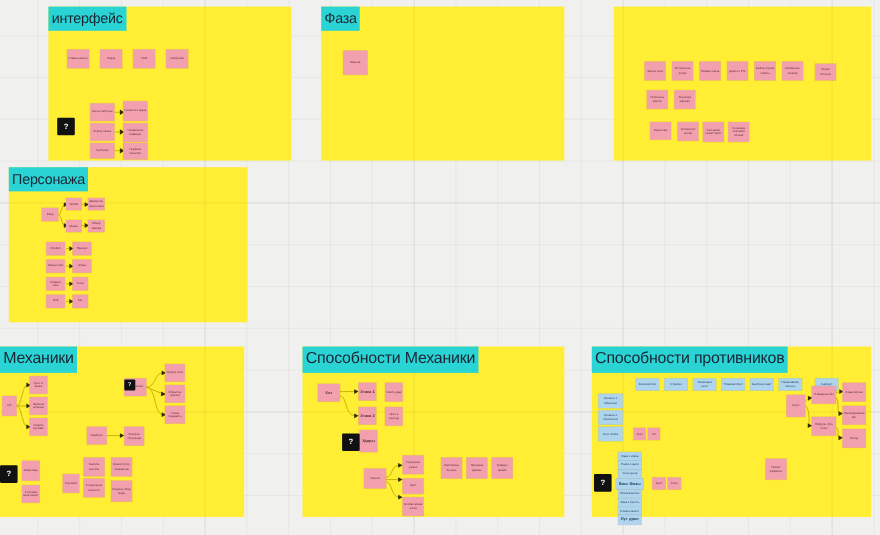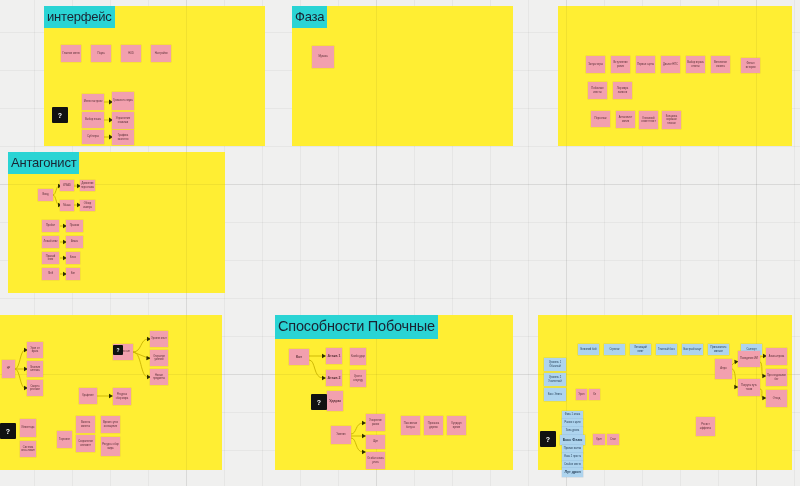--- a/index.html
+++ b/index.html
@@ -126,21 +126,21 @@
     <div class="note" style="left:30px;top:76px;width:19px;height:17px;">Побочные квесты</div>
     <div class="note" style="left:55px;top:76px;width:19px;height:17px;">Лор мира записки</div>
 
     <div class="note" style="left:33px;top:105px;width:19px;height:16px;">Персонаж</div>
     <div class="note" style="left:58px;top:105px;width:19px;height:17px;">Антагонист мотив</div>
     <div class="note" style="left:81px;top:105px;width:19px;height:18px;">Ключевой сюжет твист</div>
     <div class="note" style="left:104px;top:105px;width:19px;height:18px;">Концовка хорошая плохая</div>
   </div>
 
   <div class="frame" style="left:8px;top:152px;width:217px;height:141px;">
-    <div class="frame-title">Антагонист</div>
+    <div class="frame-title">Персонажа</div>
 
     <div class="note" style="left:30px;top:37px;width:15px;height:12px;">Ввод</div>
     <div class="note" style="left:52px;top:28px;width:14px;height:11px;">WSAD</div>
     <div class="note" style="left:72px;top:28px;width:15px;height:11px;">Движение персонажа</div>
     <div class="note" style="left:52px;top:48px;width:14px;height:11px;">Мышь</div>
     <div class="note" style="left:72px;top:48px;width:15px;height:11px;">Обзор камера</div>
 
     <svg class="conn" style="left:0;top:0;width:217px;height:141px;">
       <path d="M45,43 C48,43 48,34 51,34"></path>
         <polygon points="50,31.8 54,34 50,36.2"></polygon>
@@ -164,20 +164,21 @@
     <div class="note" style="left:58px;top:68px;width:17px;height:12px;">Прыжок</div>
     <div class="note" style="left:34px;top:84px;width:17px;height:12px;">Левый клик</div>
     <div class="note" style="left:58px;top:84px;width:17px;height:12px;">Атака</div>
     <div class="note" style="left:34px;top:100px;width:17px;height:12px;">Правый клик</div>
     <div class="note" style="left:58px;top:100px;width:14px;height:12px;">Блок</div>
     <div class="note" style="left:34px;top:116px;width:17px;height:12px;">Shift</div>
     <div class="note" style="left:58px;top:116px;width:14px;height:12px;">Бег</div>
   </div>
 
   <div class="frame" style="left:0px;top:315px;width:222px;height:155px;">
+    <div class="frame-title big">Механики</div>
 
     <div class="note" style="left:2px;top:45px;width:13px;height:18px;">HP</div>
     <div class="note" style="left:27px;top:27px;width:16px;height:16px;">Урон от врага</div>
     <div class="note" style="left:27px;top:46px;width:16px;height:16px;">Лечение аптечка</div>
     <div class="note" style="left:27px;top:65px;width:16px;height:16px;">Смерть респавн</div>
 
     <div class="note" style="left:113px;top:29px;width:20px;height:16px;">Прогрессия</div>
     <div class="note" style="left:150px;top:16px;width:18px;height:16px;">Уровни опыт</div>
     <div class="note" style="left:150px;top:35px;width:18px;height:16px;">Открытие умений</div>
     <div class="note" style="left:150px;top:54px;width:18px;height:16px;">Новые предметы</div>
@@ -208,21 +209,21 @@
     <div class="note" style="left:20px;top:104px;width:16px;height:18px;">Инвентарь</div>
     <div class="note" style="left:20px;top:126px;width:16px;height:16px;">Система веса лимит</div>
     <div class="note" style="left:57px;top:116px;width:15px;height:17px;">Торговля</div>
     <div class="note" style="left:76px;top:101px;width:19px;height:17px;">Валюта монеты</div>
     <div class="note" style="left:76px;top:120px;width:19px;height:17px;">Сохранение чекпоинт</div>
     <div class="note" style="left:101px;top:101px;width:19px;height:17px;">Время суток освещение</div>
     <div class="note" style="left:101px;top:122px;width:19px;height:19px;">Ресурсы сбор мира</div>
   </div>
 
   <div class="frame" style="left:275px;top:315px;width:238px;height:155px;">
-    <div class="frame-title big">Способности Побочные</div>
+    <div class="frame-title big">Способности Механики</div>
 
     <div class="note lbl" style="left:14px;top:34px;width:20px;height:16px;">Кот</div>
     <div class="note lbl" style="left:51px;top:33px;width:16px;height:16px;">Атака 1</div>
     <div class="note lbl" style="left:51px;top:55px;width:16px;height:16px;">Атака 2</div>
     <div class="note" style="left:75px;top:33px;width:16px;height:17px;">Комбо удар</div>
     <div class="note" style="left:75px;top:55px;width:16px;height:17px;">Урон в секунду</div>
 
     <svg class="conn" style="left:0;top:0;width:238px;height:155px;">
       <path d="M34,41 L48,41"></path>
         <polygon points="47,38.8 51,41 47,43.2"></polygon>
@@ -243,20 +244,21 @@
     <div class="note" style="left:91px;top:99px;width:19px;height:17px;">Ускорение рывок</div>
     <div class="note" style="left:91px;top:120px;width:19px;height:14px;">Щит</div>
     <div class="note" style="left:91px;top:137px;width:19px;height:17px;">Особая атака ульта</div>
 
     <div class="note" style="left:126px;top:101px;width:19px;height:19px;">Пассивные бонусы</div>
     <div class="note" style="left:149px;top:101px;width:19px;height:19px;">Прокачка дерево</div>
     <div class="note" style="left:172px;top:101px;width:19px;height:19px;">Кулдаун время</div>
   </div>
 
   <div class="frame" style="left:538px;top:315px;width:254px;height:155px;">
+    <div class="frame-title big">Способности противников</div>
 
     <div class="note blue" style="left:40px;top:29px;width:21px;height:11px;">Ближний бой</div>
     <div class="note blue" style="left:66px;top:29px;width:21px;height:11px;">Стрелок</div>
     <div class="note blue" style="left:92px;top:29px;width:21px;height:11px;">Летающий юнит</div>
     <div class="note blue" style="left:118px;top:29px;width:21px;height:11px;">Тяжелый босс</div>
     <div class="note blue" style="left:144px;top:29px;width:21px;height:11px;">Быстрый скаут</div>
     <div class="note blue" style="left:170px;top:29px;width:21px;height:11px;">Призыватель миньон</div>
     <div class="note blue" style="left:203px;top:29px;width:21px;height:11px;">Саппорт</div>
 
     <div class="note blue" style="left:6px;top:43px;width:22px;height:13px;">Уровень 1 Обычный</div>

